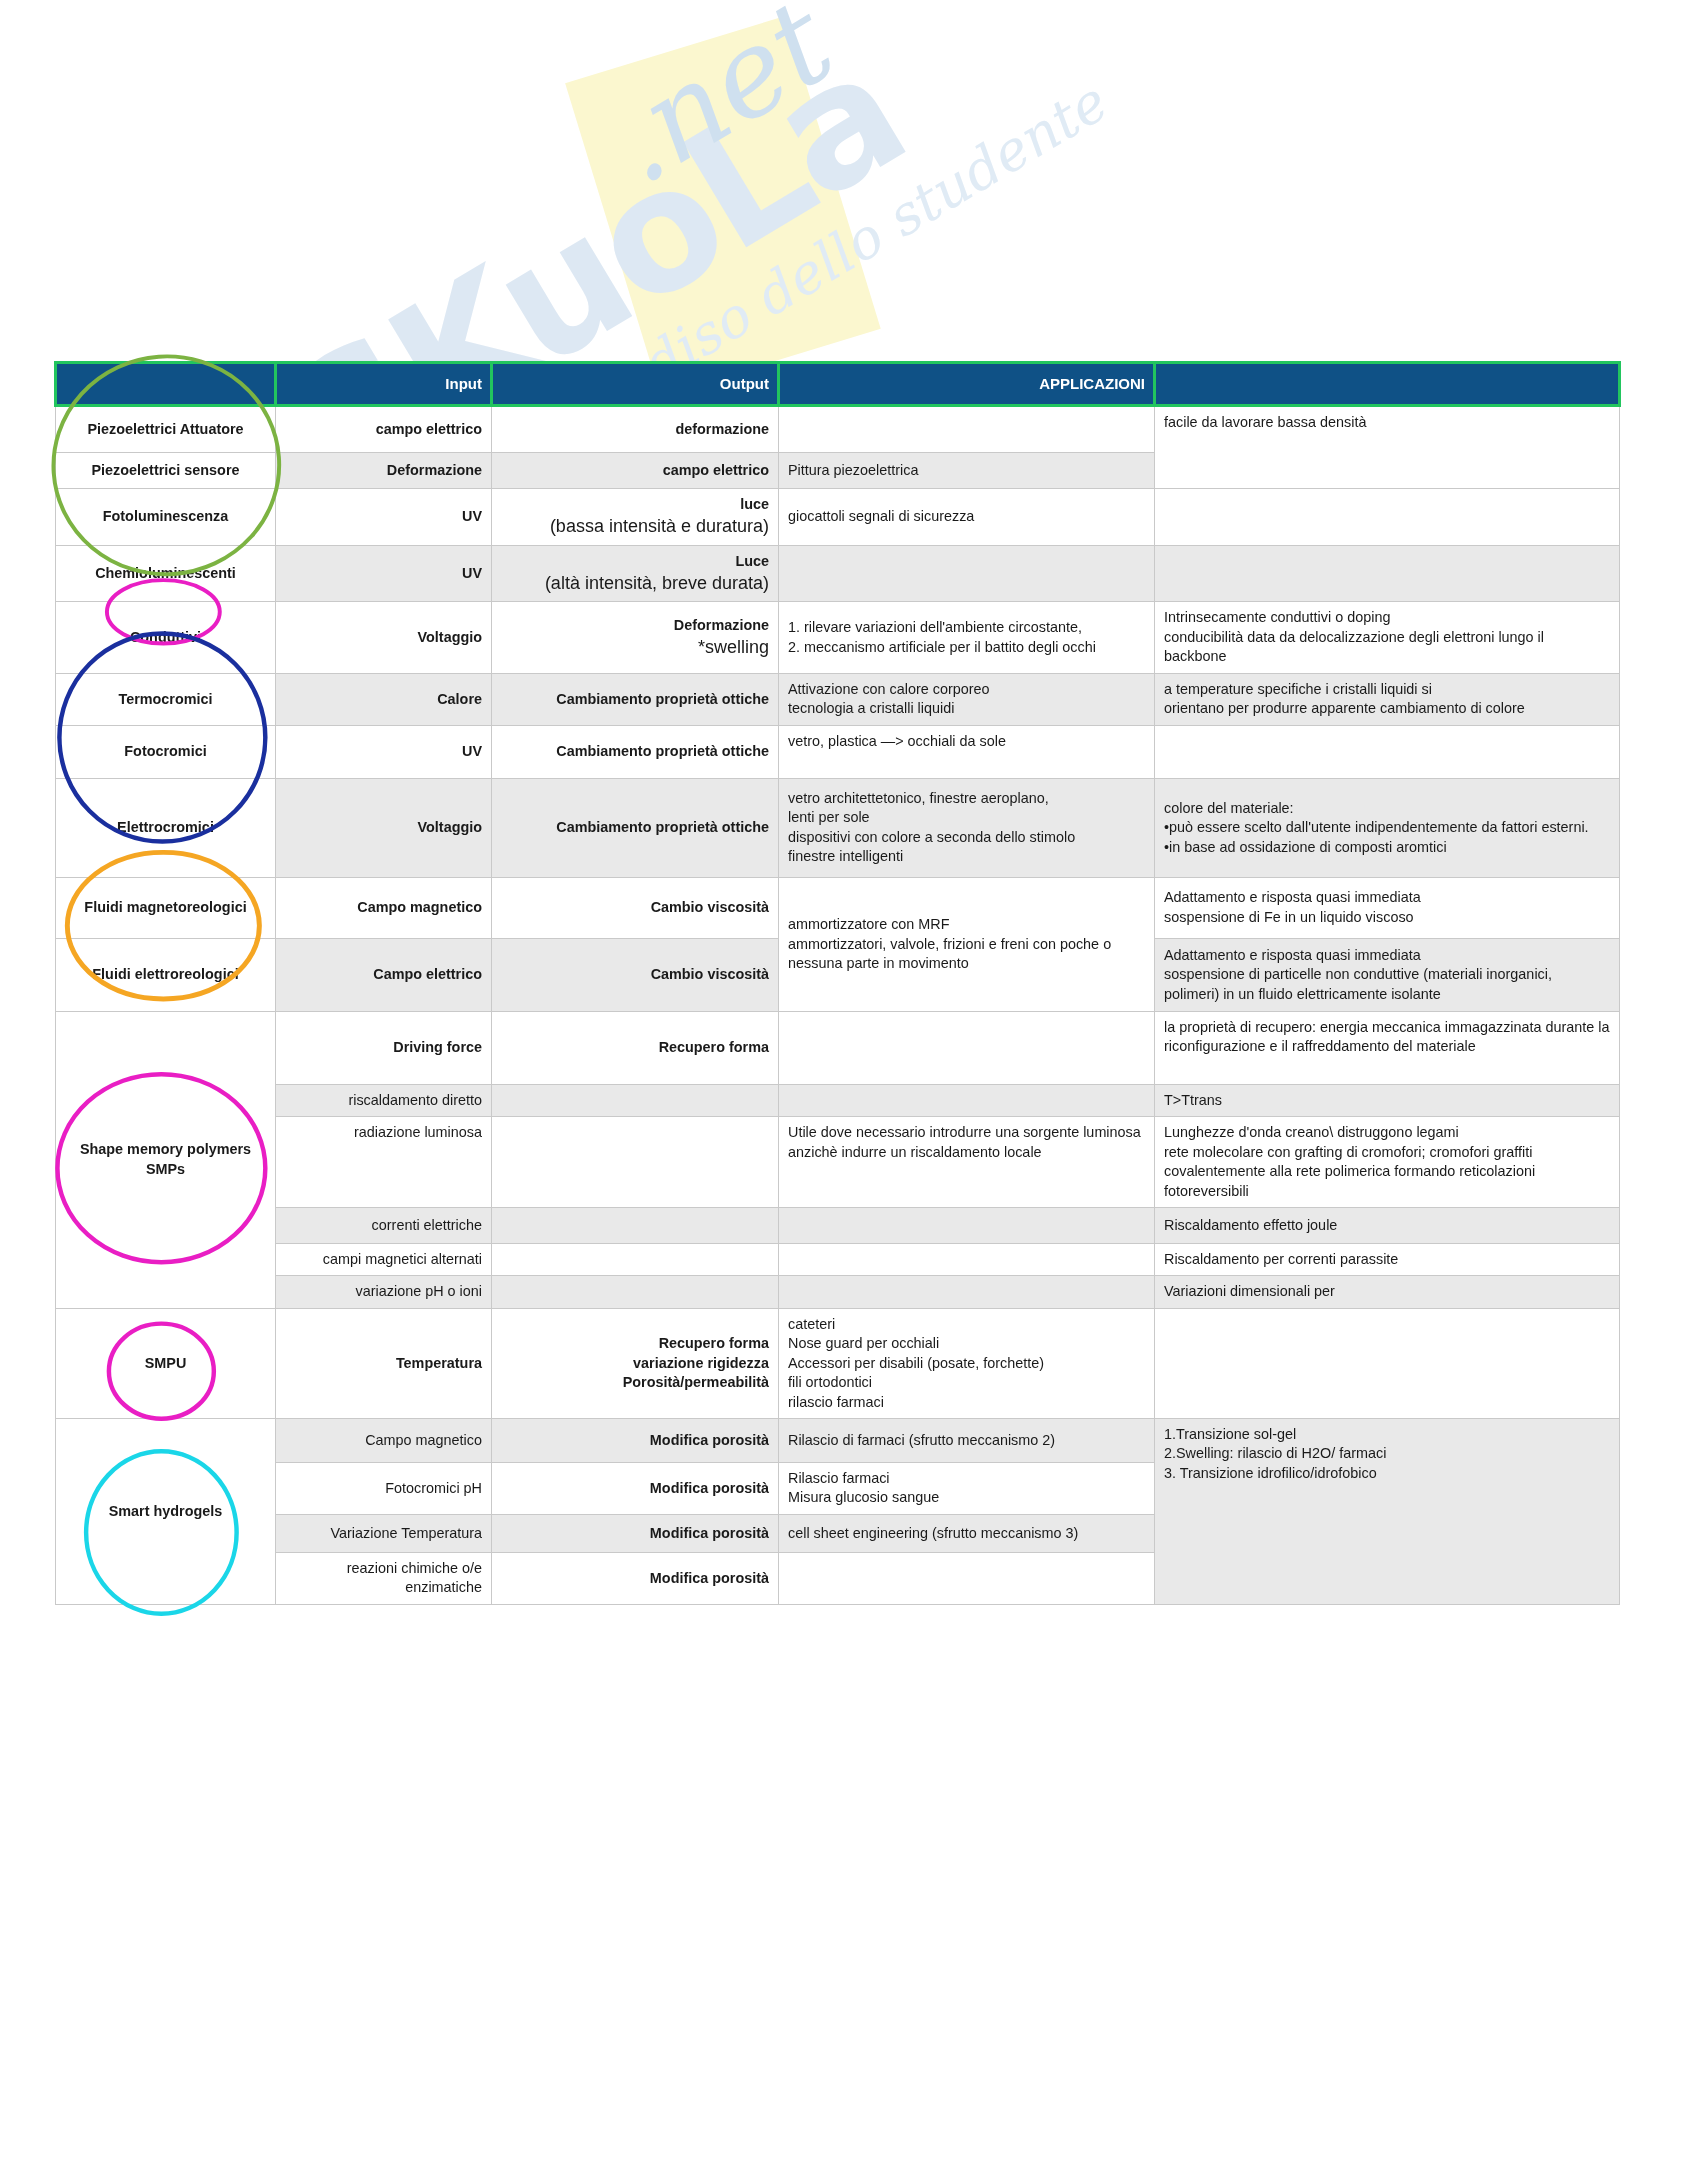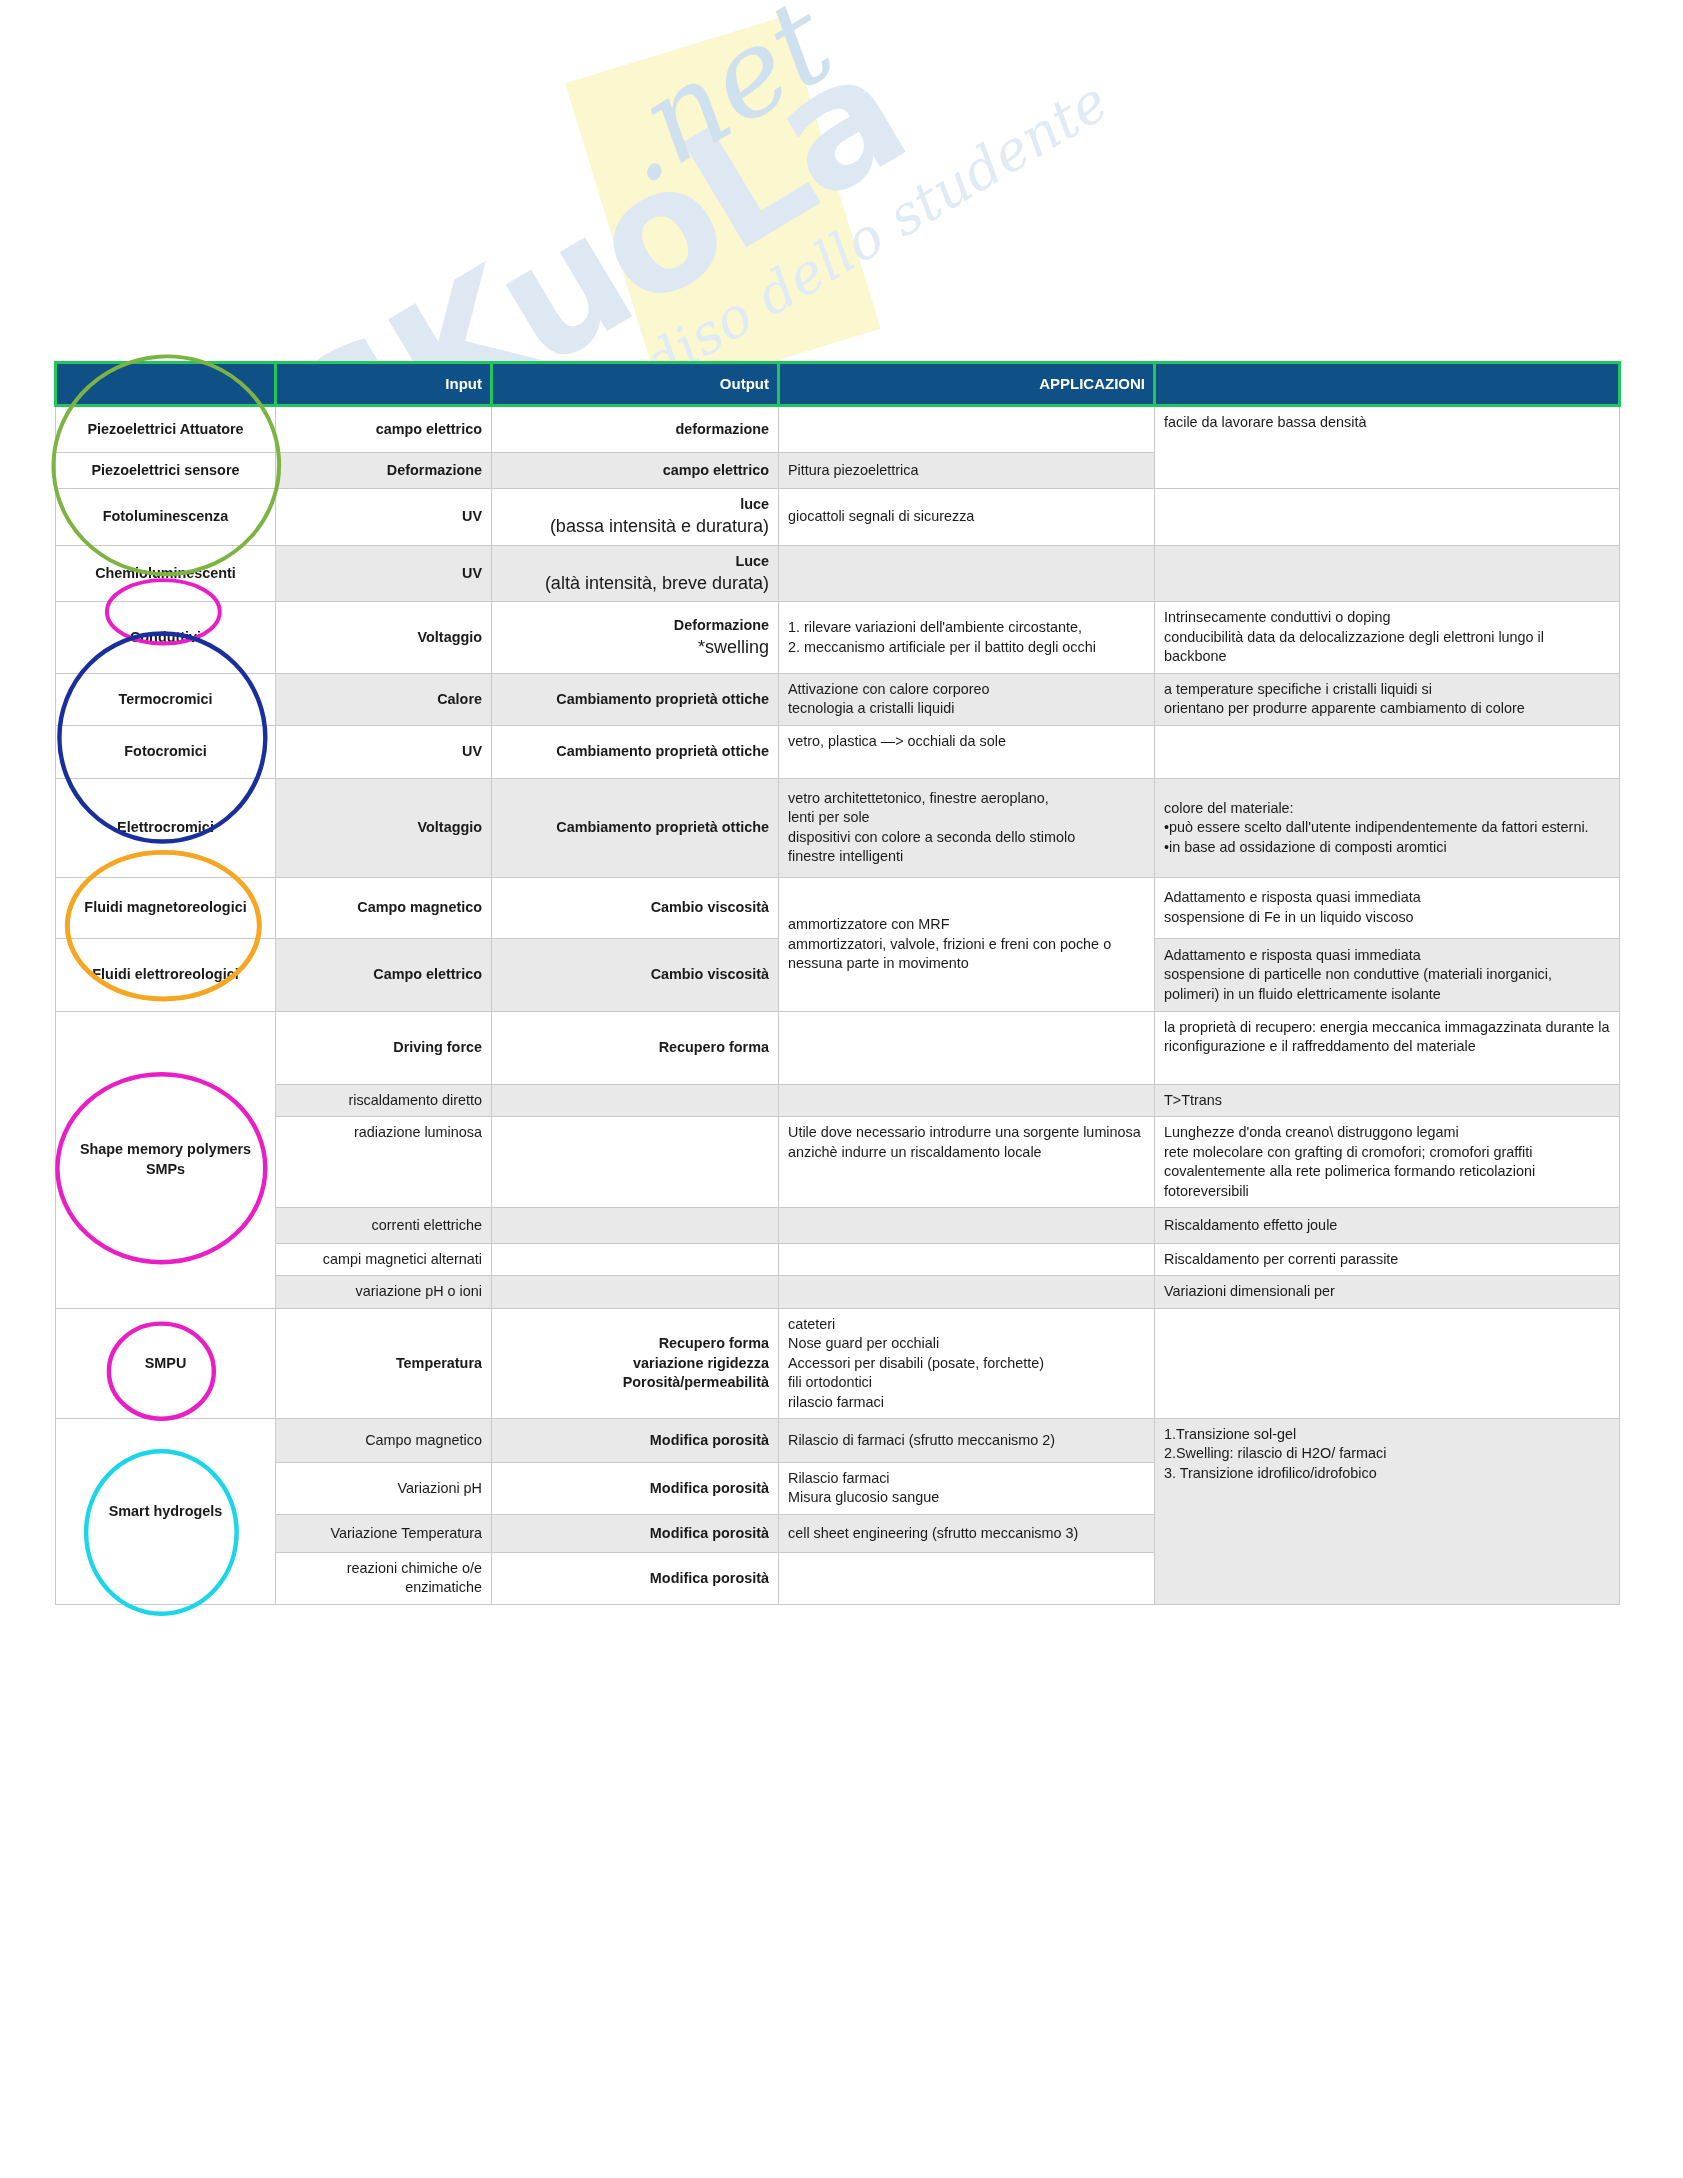--- a/index.html
+++ b/index.html
@@ -334,21 +334,21 @@
         <td class="cat" rowspan="4">Smart hydrogels</td>
         <td class="ctr nb">Campo magnetico</td>
         <td class="ctr bold">Modifica porosità</td>
         <td class="lft">Rilascio di farmaci (sfrutto meccanismo 2)</td>
         <td class="lft shade-cell" rowspan="4" style="white-space:pre-line;vertical-align:top">1.Transizione sol-gel
 2.Swelling: rilascio di H2O/ farmaci
 3. Transizione idrofilico/idrofobico</td>
       </tr>
 
       <tr class="plain" style="height:50px">
-        <td class="ctr nb">Variazioni pH</td>
+        <td class="ctr nb">Fotocromici pH</td>
         <td class="ctr bold">Modifica porosità</td>
         <td class="lft" style="white-space:pre-line">Rilascio farmaci
 Misura glucosio sangue</td>
       </tr>
 
       <tr class="shade" style="height:38px">
         <td class="ctr nb">Variazione Temperatura</td>
         <td class="ctr bold">Modifica porosità</td>
         <td class="lft">cell sheet engineering (sfrutto meccanismo 3)</td>
       </tr>

